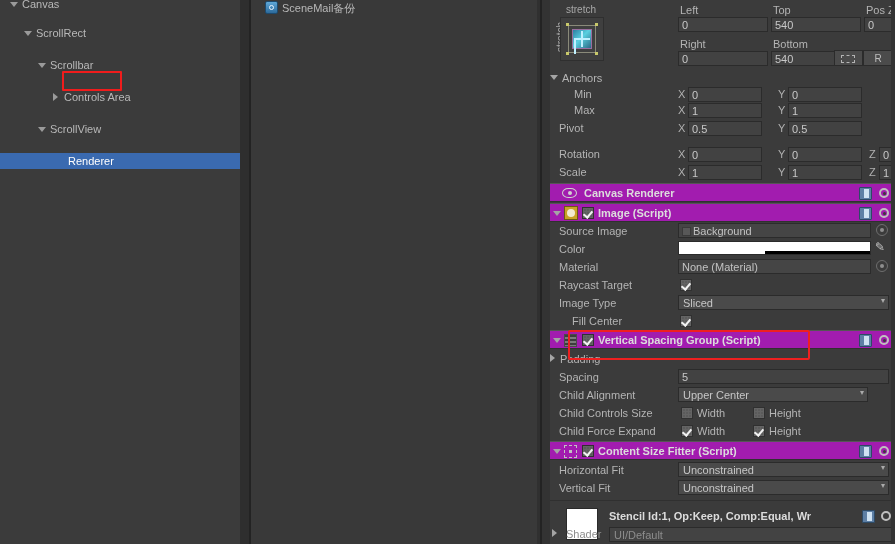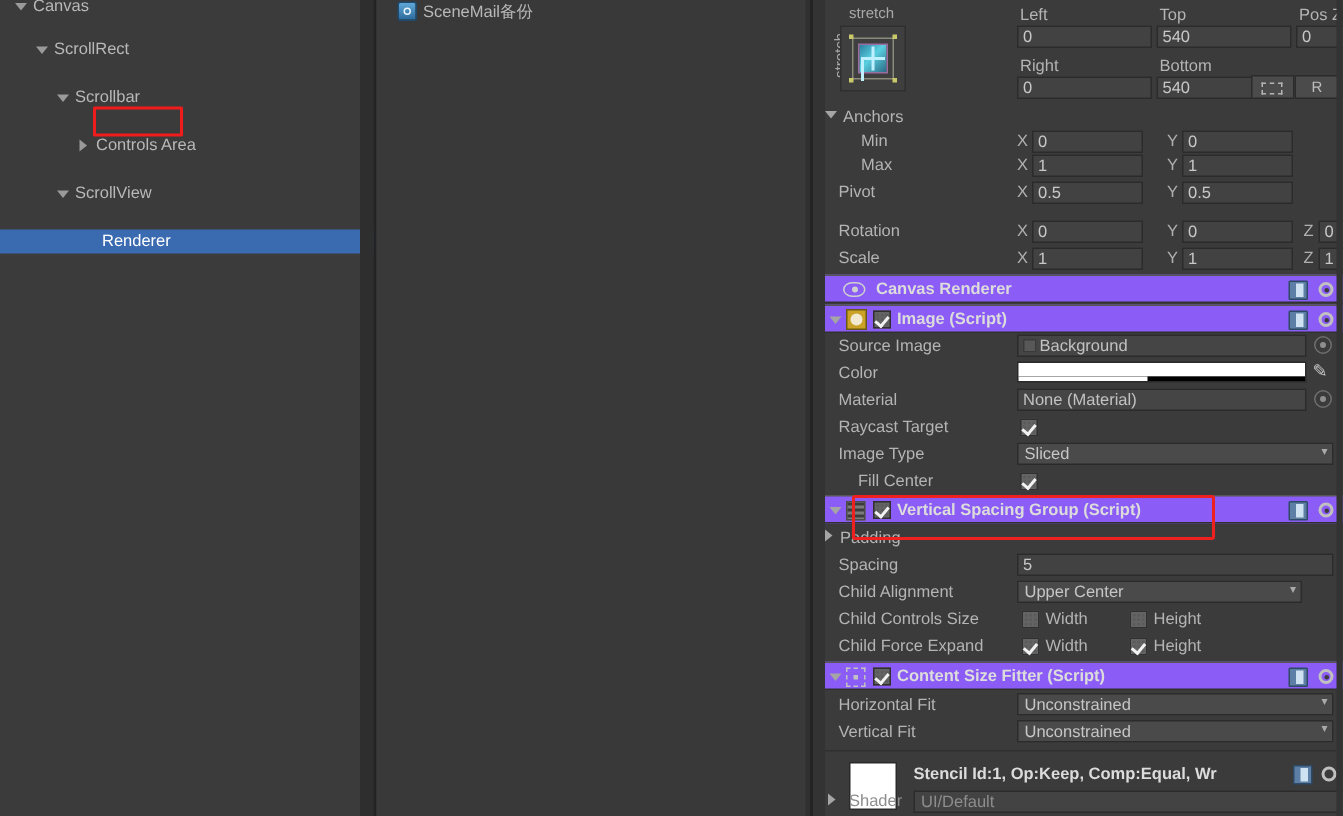--- a/index.html
+++ b/index.html
@@ -128,21 +128,21 @@
     background-size:3px 3px;
   }
   .chk.on::after{
     content:"";position:absolute;left:2px;top:1px;width:4px;height:7px;
     border:solid #f2f2f2;border-width:0 2px 2px 0;transform:rotate(40deg);
   }
 
   
   .comp-head{
     position:absolute;left:8px;width:345px;height:19px;
-    background:#8b5cf6;border-top:1px solid #555;border-bottom:1px solid #303030;
+    background:#a21caf;border-top:1px solid #555;border-bottom:1px solid #303030;
     box-sizing:border-box;
   }
   .comp-title{
     position:absolute;line-height:18px;font-size:11px;font-weight:bold;color:#dcdcdc;
     white-space:nowrap;
   }
   .foldout{
     position:absolute;width:0;height:0;
     border-left:4px solid transparent;border-right:4px solid transparent;
     border-top:5px solid #a5a5a5;

